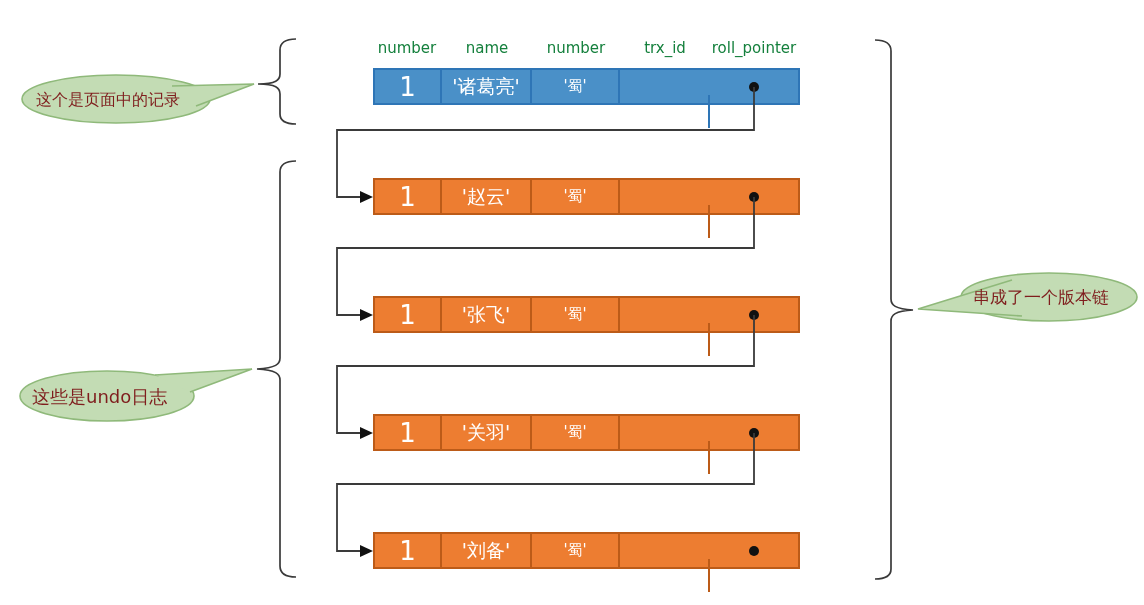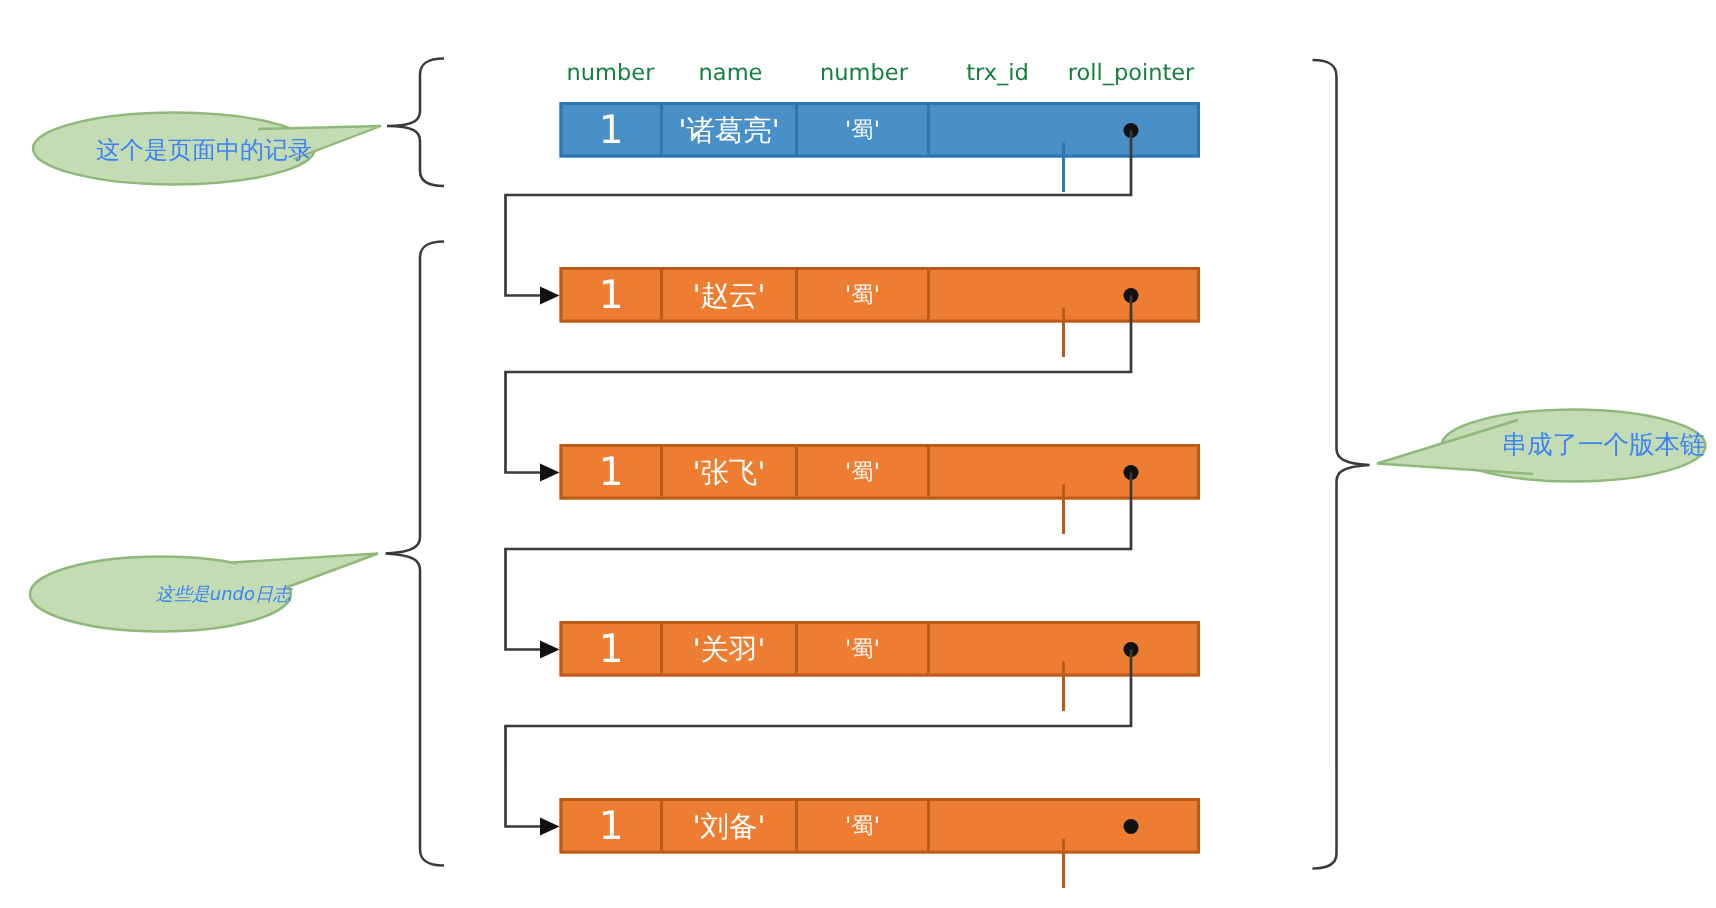--- a/index.html
+++ b/index.html
@@ -24,24 +24,24 @@
   }
   .row.page .cell{border-color:#2E75B6;}
   .row.undo .cell{border-color:#BC5B18;}
   .cell:last-child{border-right:none;}
   .c-number{width:67px;font-size:26px;font-weight:400;}
   .c-name{width:90px;font-size:19px;}
   .c-country{width:88px;font-size:15px;}
   .c-trx{width:90px;font-size:16px;margin-top:25px;}
   .c-roll{width:88px;}
   .callout-text{
-    position:absolute;color:#3b82f6;text-align:right;line-height:19px;height:19px;
+    position:absolute;color:#7f1d1d;text-align:left;line-height:19px;height:19px;padding-left:12px;
   }
   .ct-1{left:24px;top:90px;width:184px;font-size:16px;}
-  .ct-2{left:20px;top:387px;width:174px;font-size:12px;font-style:italic;}
+  .ct-2{left:20px;top:387px;width:174px;font-size:18px;}
   .ct-3{left:961px;top:288px;width:176px;font-size:17px;}
 </style>
 </head>
 <body>
 
 <div class="canvas">
 
   <svg class="layer" width="1144" height="605">
 
     <path d="M296,39 C284,39 280,43 280,50 L280,74 C280,80 276,84 258,84 C276,84 280,88 280,94 L280,114 C280,120 284,124 296,124" fill="none" stroke="#3A3A3A" stroke-width="1.7"></path>

